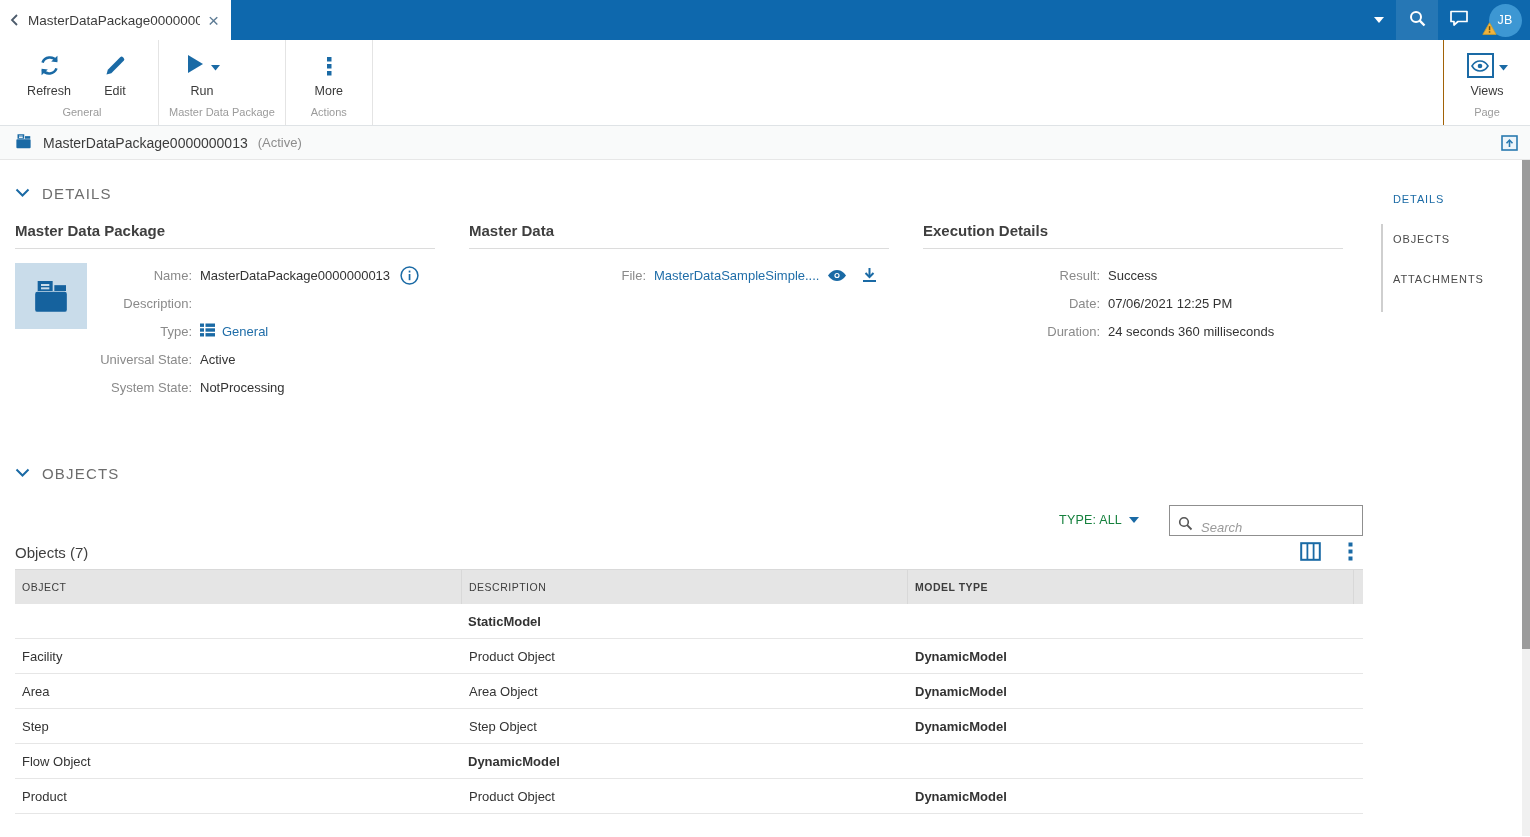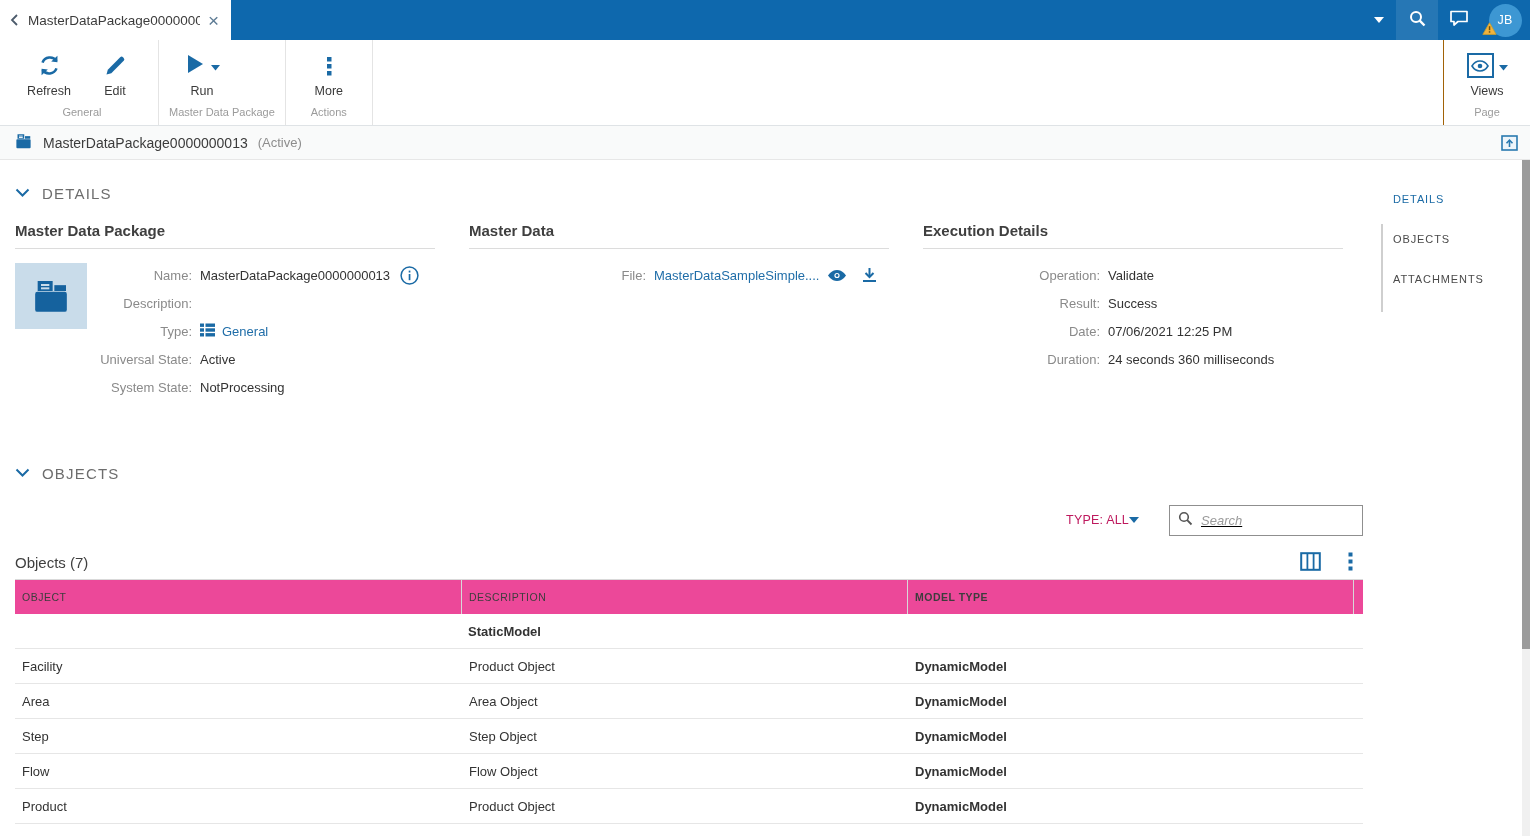--- a/index.html
+++ b/index.html
@@ -67,35 +67,35 @@
   .anchor-nav { width:139px; padding-top:24px; }
   .anchor-item { padding:9px 0 9px 10px; font-size:11px; letter-spacing:.9px; color:#4a4a4a;
     cursor:pointer; margin-bottom:10px; }
   .anchor-item.active { color:#1a6aa5; }
 
   .page-scrollbar { width:8px; background:#f0f0f0; position:relative; }
   .page-scrollbar .thumb { position:absolute; top:0; left:0; width:8px; height:489px; background:#9b9b9b; cursor:pointer; }
 
   
   .filter-row { width:1348px; margin-top:19px; display:flex; justify-content:flex-end; align-items:center; gap:30px; height:32px; }
-  .type-filter { display:flex; align-items:flex-end; font-size:12.5px; color:#be185d; cursor:pointer; letter-spacing:.2px; }
-  .search-box { width:194px; height:31px; border:1px solid #8f8f8f; background:#fff; display:flex; align-items:center;
-    padding:0 8px; gap:8px;text-decoration:underline; }
+  .type-filter { display:flex; align-items:flex-end; gap:7px; font-size:12.5px; color:#15803d; cursor:pointer; letter-spacing:.2px; }
+  .search-box { width:194px; height:31px; border:1px solid #8f8f8f; background:#fff; display:flex; align-items:flex-end;
+    padding:0 8px; gap:8px; }
   .search-box input { border:none; outline:none; width:100%; font-size:13px; color:#333;
     font-family:"Liberation Sans", sans-serif; }
   .search-box input::placeholder { font-style:italic; color:#9a9a9a; }
 
-  .table-title-row { width:1348px; margin-top:16px; display:flex; justify-content:space-between; align-items:flex-end;
+  .table-title-row { width:1348px; margin-top:6px; display:flex; justify-content:space-between; align-items:flex-end;
     padding-bottom:8px; border-bottom:1px solid #d9d9d9; }
   .table-title { font-size:15px; color:#3f3f3f; }
   .table-tools { display:flex; align-items:center; gap:27px; padding-right:10px; }
   .table-tools > span { display:flex; cursor:pointer; }
 
   .obj-table { width:1348px; }
-  .t-head { display:flex; background:#ec4899; height:34px; align-items:stretch; }
+  .t-head { display:flex; background:#e5e5e5; height:34px; align-items:stretch; }
   .t-head .hc { display:flex; align-items:center; padding-left:7px; font-size:10.5px; letter-spacing:.5px;
     color:#3d3d3d; border-right:1px solid #d8d8d8; }
   .t-head .hc:nth-child(4) { border-right:none; }
   .c1 { width:447px; } .c2 { width:446px; } .c3 { width:446px;font-weight:bold; } .c4 { width:9px; }
   .t-row { display:flex; height:35px; border-bottom:1px solid #e6e6e6; align-items:center; cursor:pointer; }
   .t-row .tc { padding-left:7px; font-size:13px; color:#333; white-space:nowrap; overflow:hidden; }
 </style>
 </head>
 <body>
 
@@ -353,24 +353,20 @@
                 </span>
               </span>
             </div>
           </div>
         </div>
 
         <div class="d-col">
           <h3>Execution Details</h3>
           <div class="d-body">
             <div class="f-row">
-              <span class="f-label">Operation:</span>
-              <span class="f-value">Validate</span>
-            </div>
-            <div class="f-row">
               <span class="f-label">Result:</span>
               <span class="f-value">Success</span>
             </div>
             <div class="f-row">
               <span class="f-label">Date:</span>
               <span class="f-value">07/06/2021 12:25 PM</span>
             </div>
             <div class="f-row">
               <span class="f-label">Duration:</span>
               <span class="f-value">24 seconds 360 milliseconds</span>
@@ -448,21 +444,20 @@
           <div class="tc c1">Area</div>
           <div class="tc c2">Area Object</div>
           <div class="tc c3">DynamicModel</div>
         </div>
         <div class="t-row">
           <div class="tc c1">Step</div>
           <div class="tc c2">Step Object</div>
           <div class="tc c3">DynamicModel</div>
         </div>
         <div class="t-row">
-          <div class="tc c1">Flow</div>
           <div class="tc c2">Flow Object</div>
           <div class="tc c3">DynamicModel</div>
         </div>
         <div class="t-row">
           <div class="tc c1">Product</div>
           <div class="tc c2">Product Object</div>
           <div class="tc c3">DynamicModel</div>
         </div>
         <div class="t-row">
           <div class="tc c1"></div>

